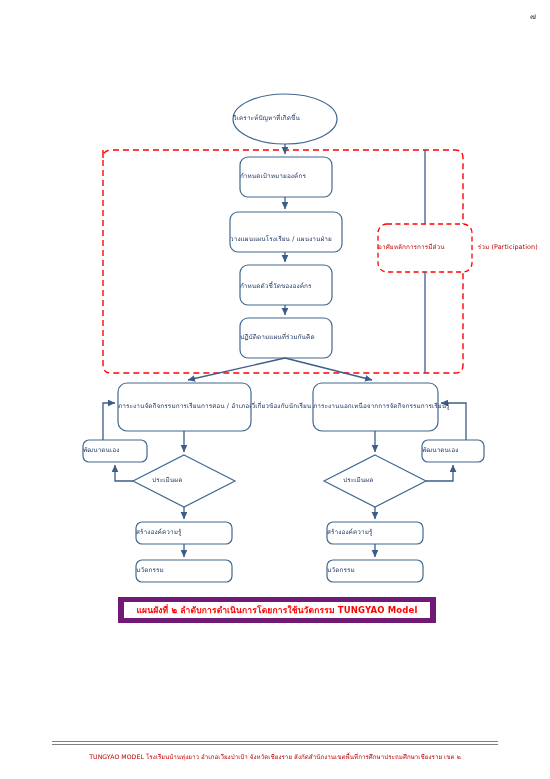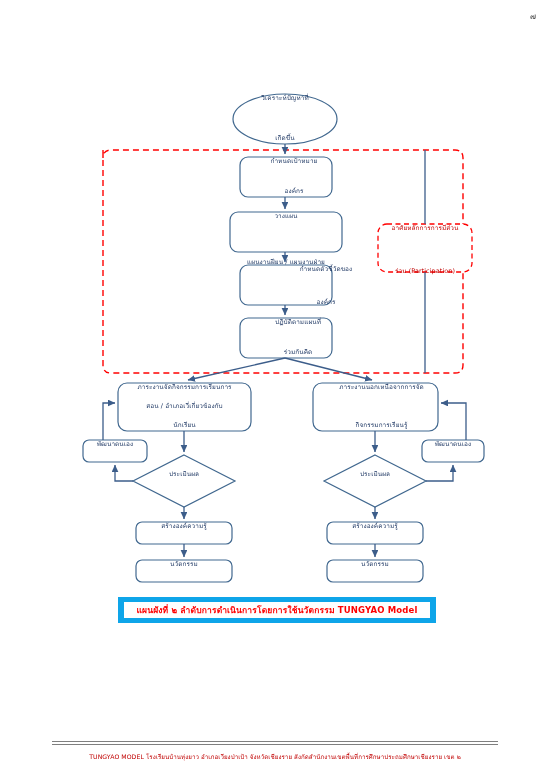--- a/index.html
+++ b/index.html
@@ -31,39 +31,39 @@
     right: 14px;
     top: 10px;
     font-size: 8px;
     color: #3b3b3b;
     font-family: "DejaVu Sans", "Liberation Sans", sans-serif;
   }
   
   .node-text {
     position: absolute;
     display: flex;
-    flex-direction: column;
+    flex-direction: row;
     align-items: center;
-    justify-content: space-between;
+    justify-content: flex-start;
     text-align: center;
     color: #1f3864;
     font-size: 6.4px;
     line-height: 1.55;
     letter-spacing: 0.1px;
     pointer-events: none;
   }
   .node-text span { display: block; white-space: nowrap; }
   .node-text.red { color: #c00000; }
   .banner {
     position: absolute;
     left: 118px;
     top: 597px;
     width: 318px;
     height: 26px;
-    background: #0ea5e9;
+    background: #701a75;
     display: flex;
     align-items: center;
     justify-content: center;
     box-sizing: border-box;
   }
   .banner-inner {
     background: #ffffff;
     width: 306px;
     height: 16px;
     display: flex;
@@ -175,45 +175,45 @@
     <span>เกิดขึ้น</span>
   </div>
 
   <div class="node-text" style="left:240px;top:157px;width:108px;height:40px;">
     <span>กำหนดเป้าหมาย</span>
     <span>องค์กร</span>
   </div>
 
   <div class="node-text" style="left:230px;top:212px;width:112px;height:56px;">
     <span>วางแผน</span>
-    <span>แผนงานฝียน / แผนงานฝ่าย</span>
-  </div>
-
-  <div class="node-text" style="left:240px;top:265px;width:92px;height:43px;margin-left:40px;">
+    <span>แผนโรงเรียน / แผนงานฝ่าย</span>
+  </div>
+
+  <div class="node-text" style="left:240px;top:265px;width:92px;height:43px;">
     <span>กำหนดตัวชี้วัดของ</span>
     <span>องค์กร</span>
   </div>
 
   <div class="node-text" style="left:240px;top:318px;width:116px;height:40px;">
     <span>ปฏิบัติตามแผนที่</span>
     <span>ร่วมกันคิด</span>
   </div>
 
   <div class="node-text red" style="left:378px;top:224px;width:94px;height:48px;gap:33px;">
     <span>อาศัยหลักการการมีส่วน</span>
     <span>ร่วม (Participation)</span>
   </div>
 
   <div class="node-text" style="left:118px;top:383px;width:133px;height:48px;">
     <span>ภาระงานจัดกิจกรรมการเรียนการ</span>
     <span>สอน / อำเภอเวี่เกี่ยวข้องกับ</span>
     <span>นักเรียน</span>
   </div>
 
-  <div class="node-text" style="left:313px;top:383px;width:105px;height:48px;margin-left:16px;">
+  <div class="node-text" style="left:313px;top:383px;width:105px;height:48px;">
     <span>ภาระงานนอกเหนือจากการจัด</span>
     <span>กิจกรรมการเรียนรู้</span>
   </div>
 
   <div class="node-text" style="left:83px;top:440px;width:64px;height:22px;">
     <span>พัฒนาตนเอง</span>
   </div>
 
   <div class="node-text" style="left:422px;top:440px;width:62px;height:22px;">
     <span>พัฒนาตนเอง</span>

